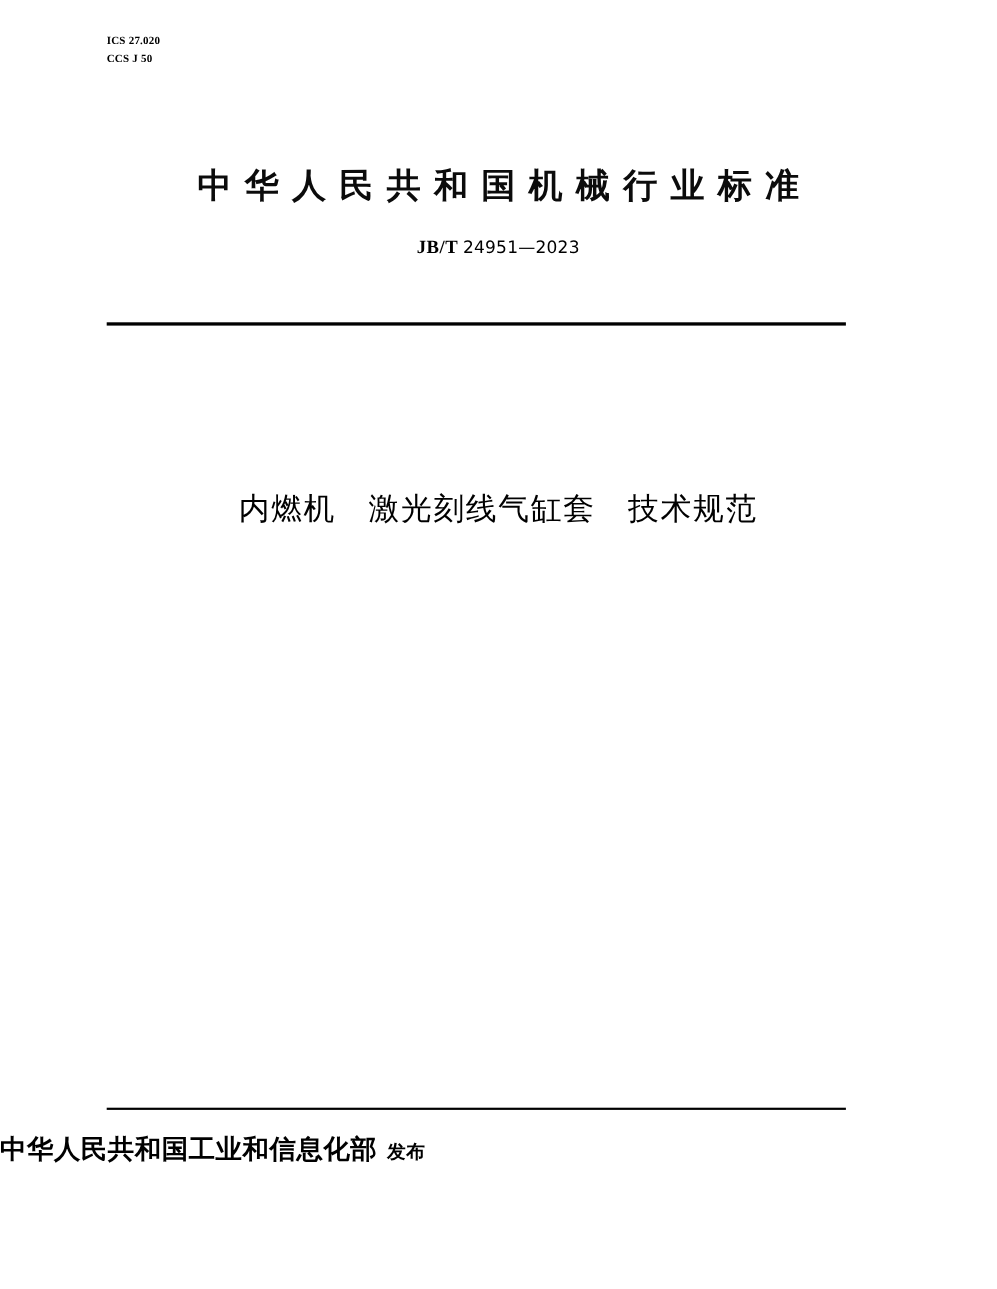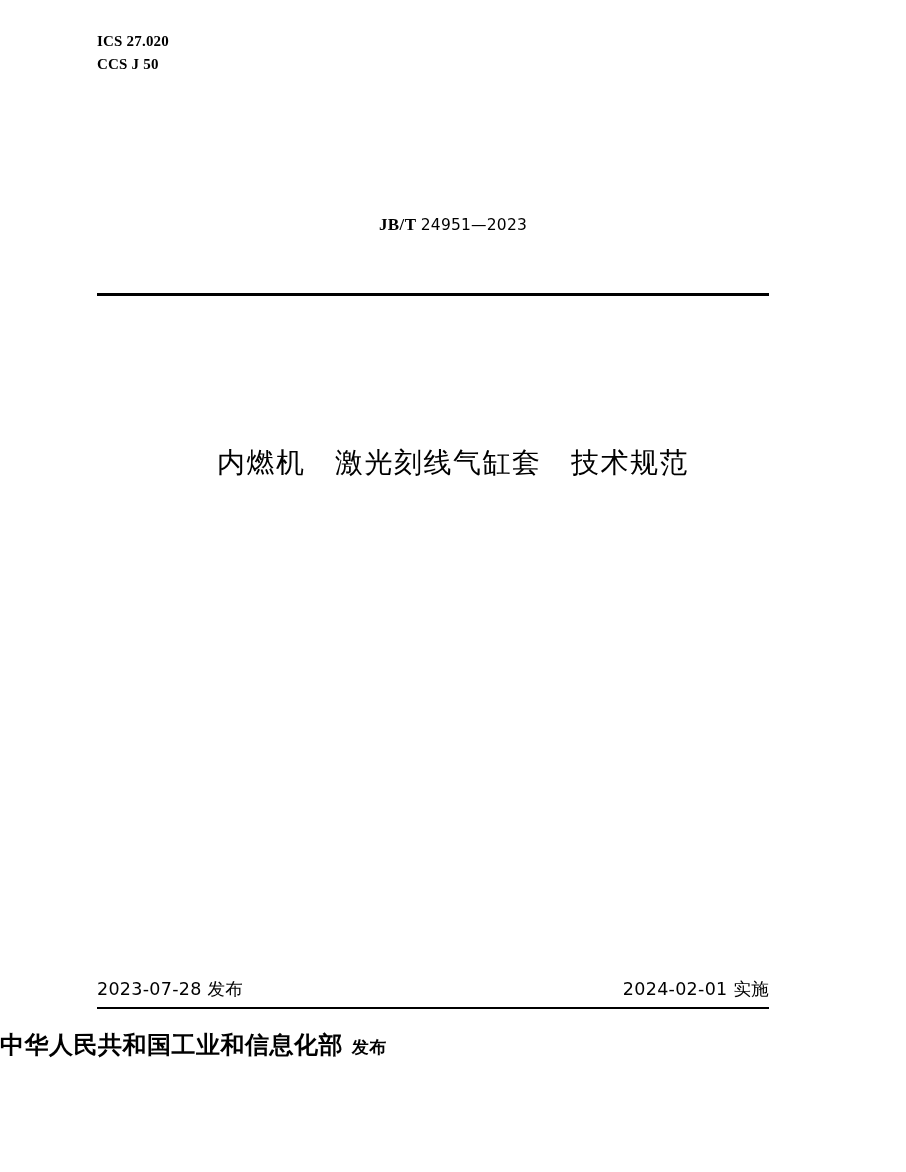--- a/index.html
+++ b/index.html
@@ -22,21 +22,21 @@
     height: 1172px;
   }
 
   
   .codes {
     position: absolute;
     left: 97px;
     top: 30px;
     font-family: "Liberation Serif", serif;
     font-weight: bold;
-    font-size: 15px;
+    font-size: 10px;
     line-height: 1.55;
     letter-spacing: 0.2px;
   }
   .codes div { white-space: nowrap; }
 
   
   .jb-logo {
     position: absolute;
     right: 137px;
     top: 24px;
@@ -167,34 +167,31 @@
 <body>
 
 <div class="page">
 
   <div class="codes">
     <div>ICS 27.020</div>
     <div>CCS J 50</div>
   </div>
 
 
+  <div class="std-title">中华人民共和国机械行业标准</div>
 
   <div class="std-number">
     <span>JB/T</span>
     <span class="num">24951—2023</span>
   </div>
 
   <div class="rule-top"></div>
 
   <div class="doc-title-cn">内燃机　激光刻线气缸套　技术规范</div>
 
-  <div class="dates">
-    <span class="left">2023-07-28 发布</span>
-    <span class="right">2024-02-01 实施</span>
-  </div>
 
   <div class="rule-bottom"></div>
 
   <div class="publisher">
     <span>中华人民共和国工业和信息化部</span>
     <span class="small">发布</span>
   </div>
 
 </div>
 

